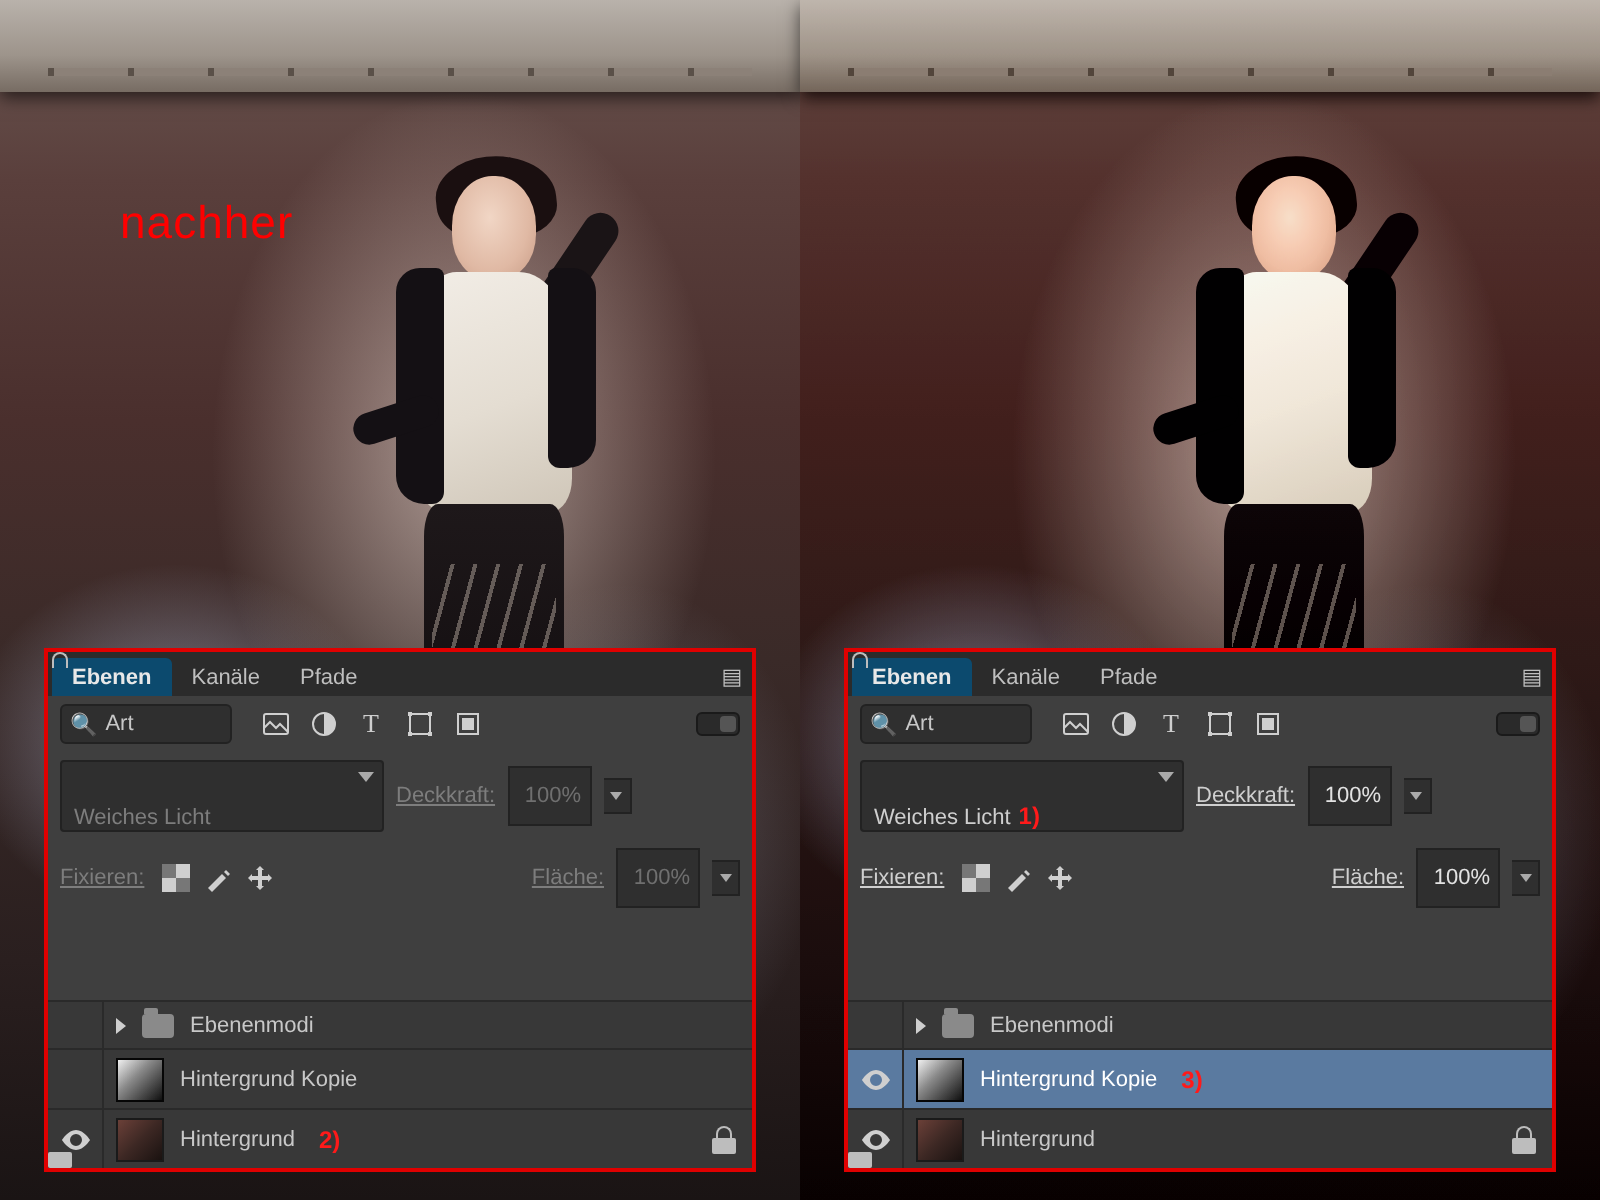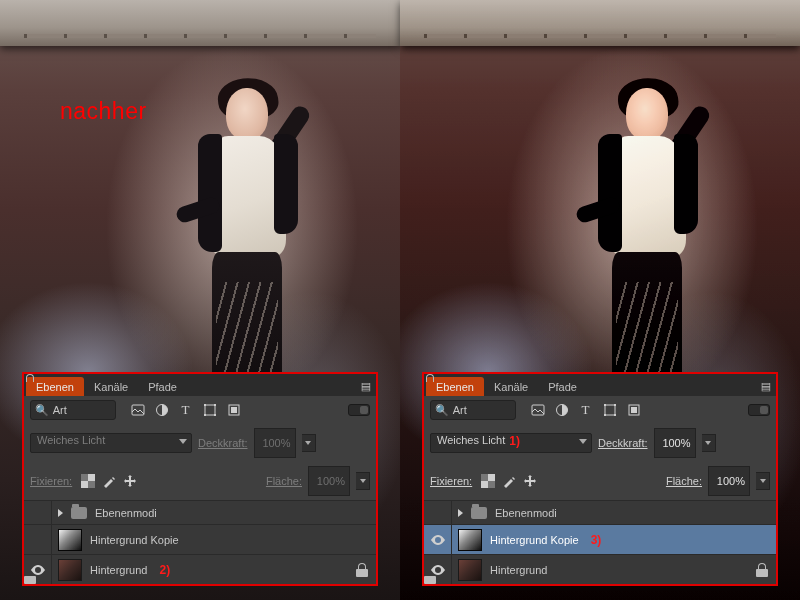--- a/index.html
+++ b/index.html
@@ -100,21 +100,21 @@
     font-size:11px;
   }
   .tabs {
     display:flex; align-items:flex-end; height:22px;
     background:#2b2b2b; padding-left:2px;
   }
   .tab {
     padding:4px 10px 3px; color:#bfbfbf;
     border-top-left-radius:3px; border-top-right-radius:3px;
   }
-  .tab.active { background:#c2410c; color:#e8e8e8; }
+  .tab.active { background:#0c4a6e; color:#e8e8e8;font-weight:bold; }
   .tabs .menu {
     margin-left:auto; width:20px; text-align:center; color:#bfbfbf;
     padding:3px 4px;
   }
   .row {
     display:flex; align-items:center; gap:6px;
     padding:4px 6px;
   }
   .filter-box {
     display:flex; align-items:center; gap:4px;
@@ -131,22 +131,22 @@
   .toggle {
     margin-left:auto; width:22px; height:12px; background:#2a2a2a;
     border:1px solid #1a1a1a; border-radius:3px; position:relative;
   }
   .toggle::after{
     content:""; position:absolute; right:1px; top:1px; width:8px; height:8px;
     background:#555; border-radius:2px;
   }
   .blend-select {
     background:#2f2f2f; border:1px solid #222; border-radius:2px;
-    height:20px; width:162px; padding:0 18px 0 6px;
-    display:flex; align-items:flex-start; position:relative;
+    height:36px; width:162px; padding:0 18px 0 6px;
+    display:flex; align-items:flex-end; position:relative;
     color:#cfcfcf;
   }
   .panel-wrap.disabled .blend-select,
   .panel-wrap.disabled .valbox,
   .panel-wrap.disabled .lbl { color:#7d7d7d; }
   .blend-select .caret {
     position:absolute; right:4px; top:5px; width:0;height:0;
     border-left:4px solid transparent;border-right:4px solid transparent;
     border-top:5px solid #aaa;
   }
@@ -164,21 +164,21 @@
   }
   .drop::after{content:"";width:0;height:0;border-left:3px solid transparent;border-right:3px solid transparent;border-top:4px solid #aaa;}
   .lock-row .icon-row { gap:6px; margin-left:2px; }
   .layers {
     background:#383838;
   }
   .layer {
     display:flex; align-items:center; height:30px;
     border-top:1px solid #2a2a2a;
   }
-  .layer.group { height:24px; }
+  .layer.group { height:24px;margin-top:42px; }
   .eye {
     width:28px; height:100%; display:flex; align-items:center; justify-content:center;
     border-right:1px solid #2a2a2a;
   }
   .eye svg{width:14px;height:10px;fill:#cfcfcf;}
   .eye.off svg{opacity:0;}
   .layer.selected { background:#5a7aa0; color:#fff; }
   .layer .content {
     display:flex; align-items:center; gap:8px; padding-left:6px; flex:1;
   }

